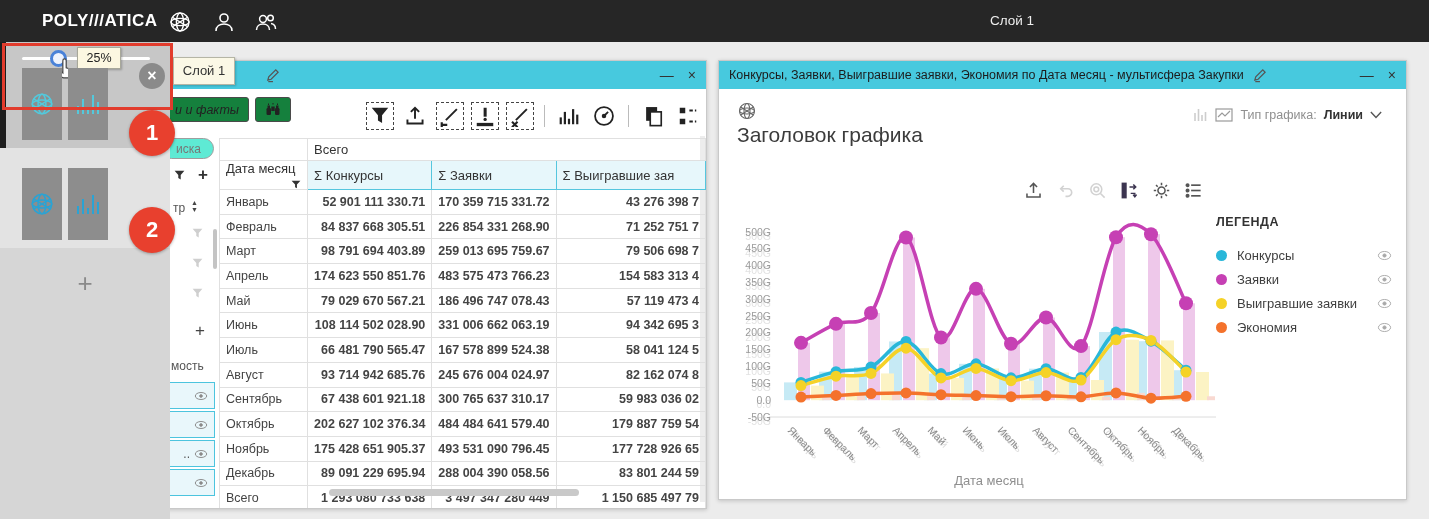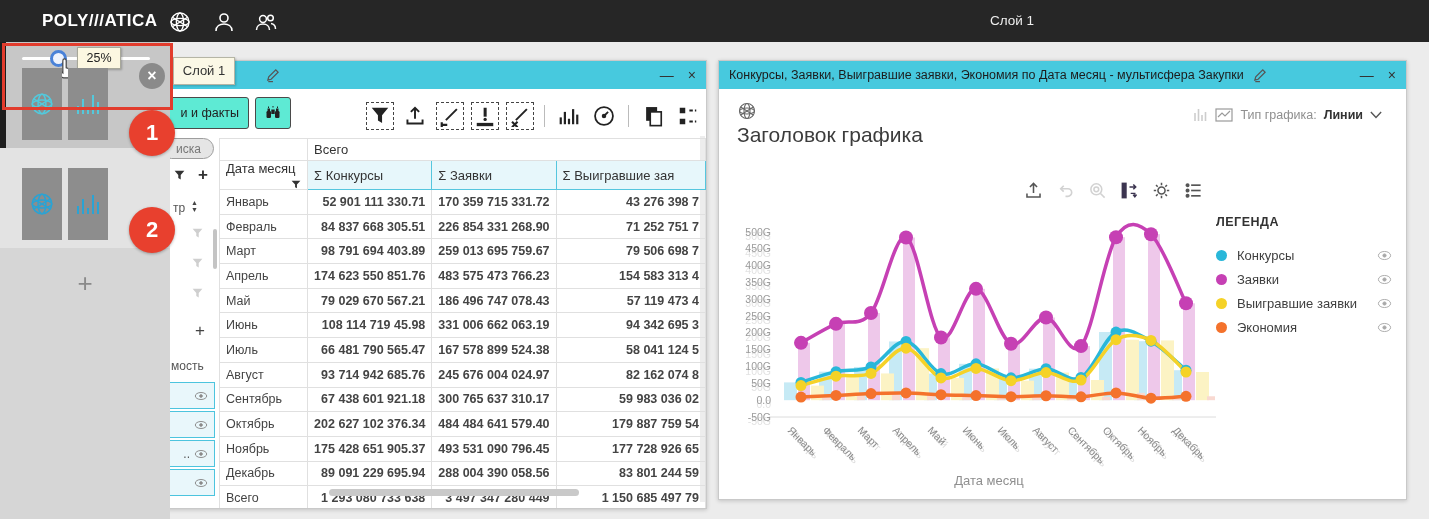--- a/index.html
+++ b/index.html
@@ -32,29 +32,29 @@
   
   .window{background:#fff;border:1px solid #c9c9c9;box-shadow:0 1px 4px rgba(0,0,0,.18);overflow:hidden;}
   #table-window{left:150px;top:60px;width:555px;height:447px;z-index:10;}
   #chart-window{left:718px;top:60px;width:687px;height:438px;z-index:10;}
   .titlebar{left:0;top:0;right:0;height:28px;background:#47c9de;display:flex;align-items:center;padding:0 10px;box-sizing:border-box;}
   .title-text{font-size:12.5px;color:#1c1c1c;white-space:nowrap;overflow:hidden;}
   .win-btn{color:#333;font-size:14px;margin-left:14px;line-height:28px;}
   .pencil{margin-left:8px;color:#555;}
 
   
-  .tool-btn{border:1px solid #4a4a4a;border-radius:3px;background:#5eead4;font-size:12.5px;color:#222;
-      height:32px;display:flex;align-items:center;justify-content:flex-end;padding:0 9px;box-sizing:border-box;}
+  .tool-btn{border:1px solid #4a4a4a;border-radius:3px;background:#15803d;font-size:12.5px;color:#222;
+      height:25px;display:flex;align-items:center;justify-content:flex-end;padding:0 9px;box-sizing:border-box;font-style:italic;}
   .ticon{width:22px;height:22px;color:#222;}
   .dashed{outline:1.5px dashed #444;outline-offset:2px;}
   .tool-sep{width:1px;height:22px;background:#bbb;}
 
   
   .frag{font-size:12px;color:#555;}
-  #search-pill{left:10px;top:77px;width:53px;height:21px;border:1px solid #9e9e9e;border-radius:11px;background:#e5e5e5;
+  #search-pill{left:10px;top:77px;width:53px;height:21px;border:1px solid #9e9e9e;border-radius:11px;background:#5eead4;
       font-size:12px;color:#777;line-height:21px;padding-left:14px;box-sizing:border-box;}
   .vis-row{left:14px;width:50px;height:27px;background:#e9f7fb;border:1px solid #4cc4de;display:flex;
       align-items:center;justify-content:flex-end;padding-right:6px;box-sizing:border-box;gap:4px;}
   #mini-scroll{left:62px;top:168px;width:4px;height:40px;background:#c4c4c4;border-radius:2px;}
   #right-scroll{right:1px;top:75px;width:5px;height:366px;background:#ededed;}
 
   
   #grid{left:68px;top:77px;border-collapse:collapse;table-layout:fixed;font-size:12.5px;color:#444;}
   #grid td,#grid th{border:1px solid #e0e0e0;padding:0 6px;overflow:hidden;white-space:nowrap;font-weight:normal;}
   #grid .hd{background:#e7f7fb;border:1px solid #55c6de;color:#333;font-size:13px;text-align:left;}
@@ -312,21 +312,21 @@
           <td class="num">154 583 313 4</td>
         </tr>
     <tr class="r">
           <td>Май</td>
           <td class="num">79 029 670 567.21</td>
           <td class="num">186 496 747 078.43</td>
           <td class="num">57 119 473 4</td>
         </tr>
     <tr class="r">
           <td>Июнь</td>
-          <td class="num">108 114 719 45.98</td>
+          <td class="num">108 114 502 028.90</td>
           <td class="num">331 006 662 063.19</td>
           <td class="num">94 342 695 3</td>
         </tr>
     <tr class="r">
           <td>Июль</td>
           <td class="num">66 481 790 565.47</td>
           <td class="num">167 578 899 524.38</td>
           <td class="num">58 041 124 5</td>
         </tr>
     <tr class="r">

